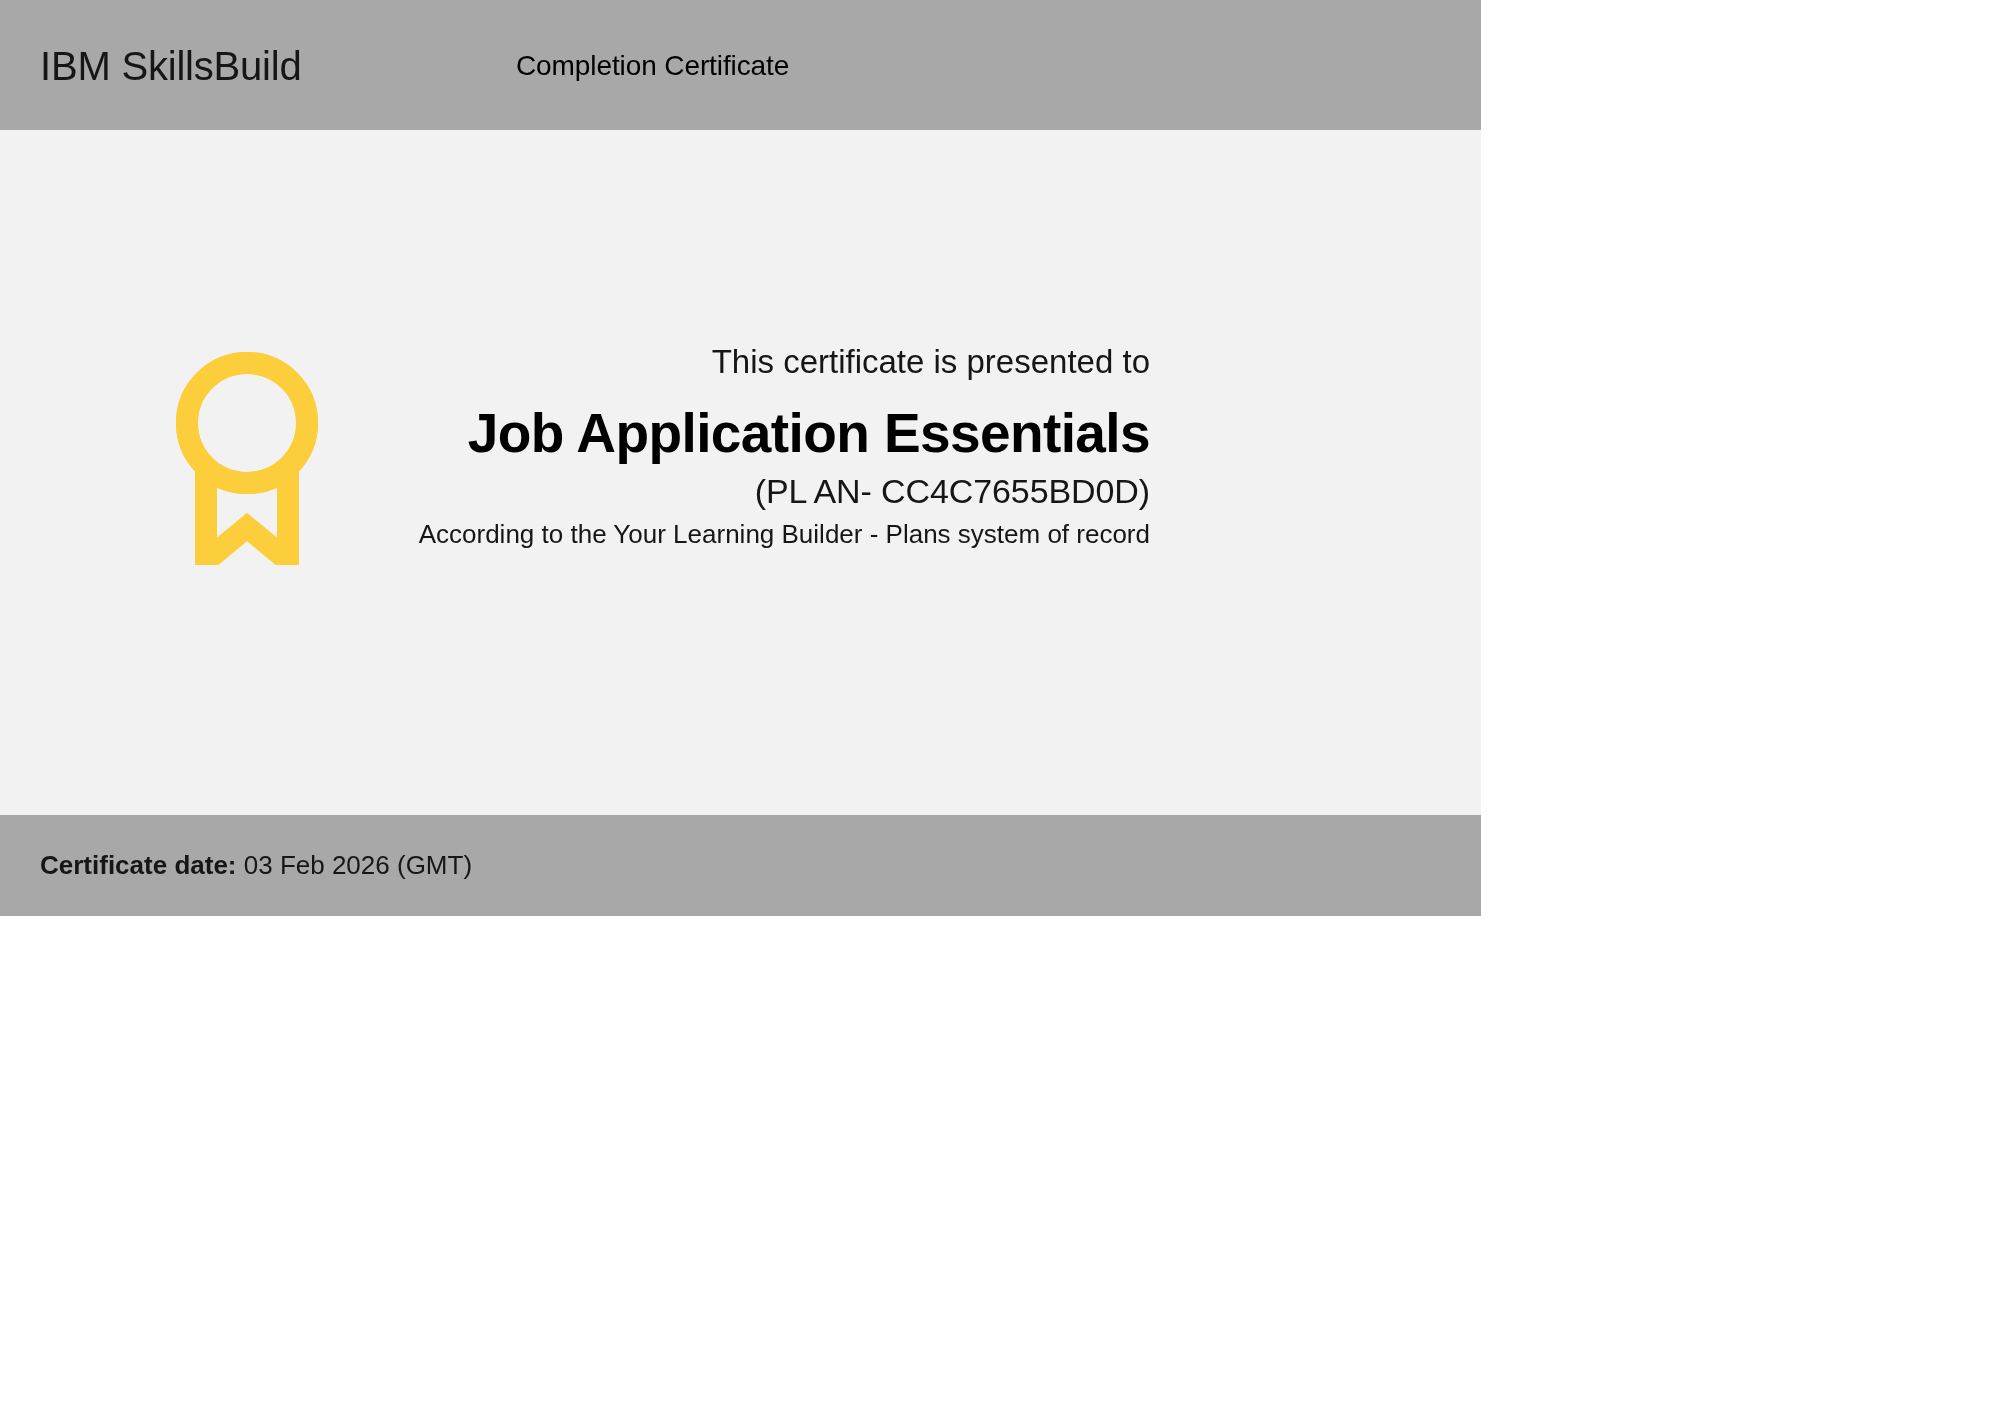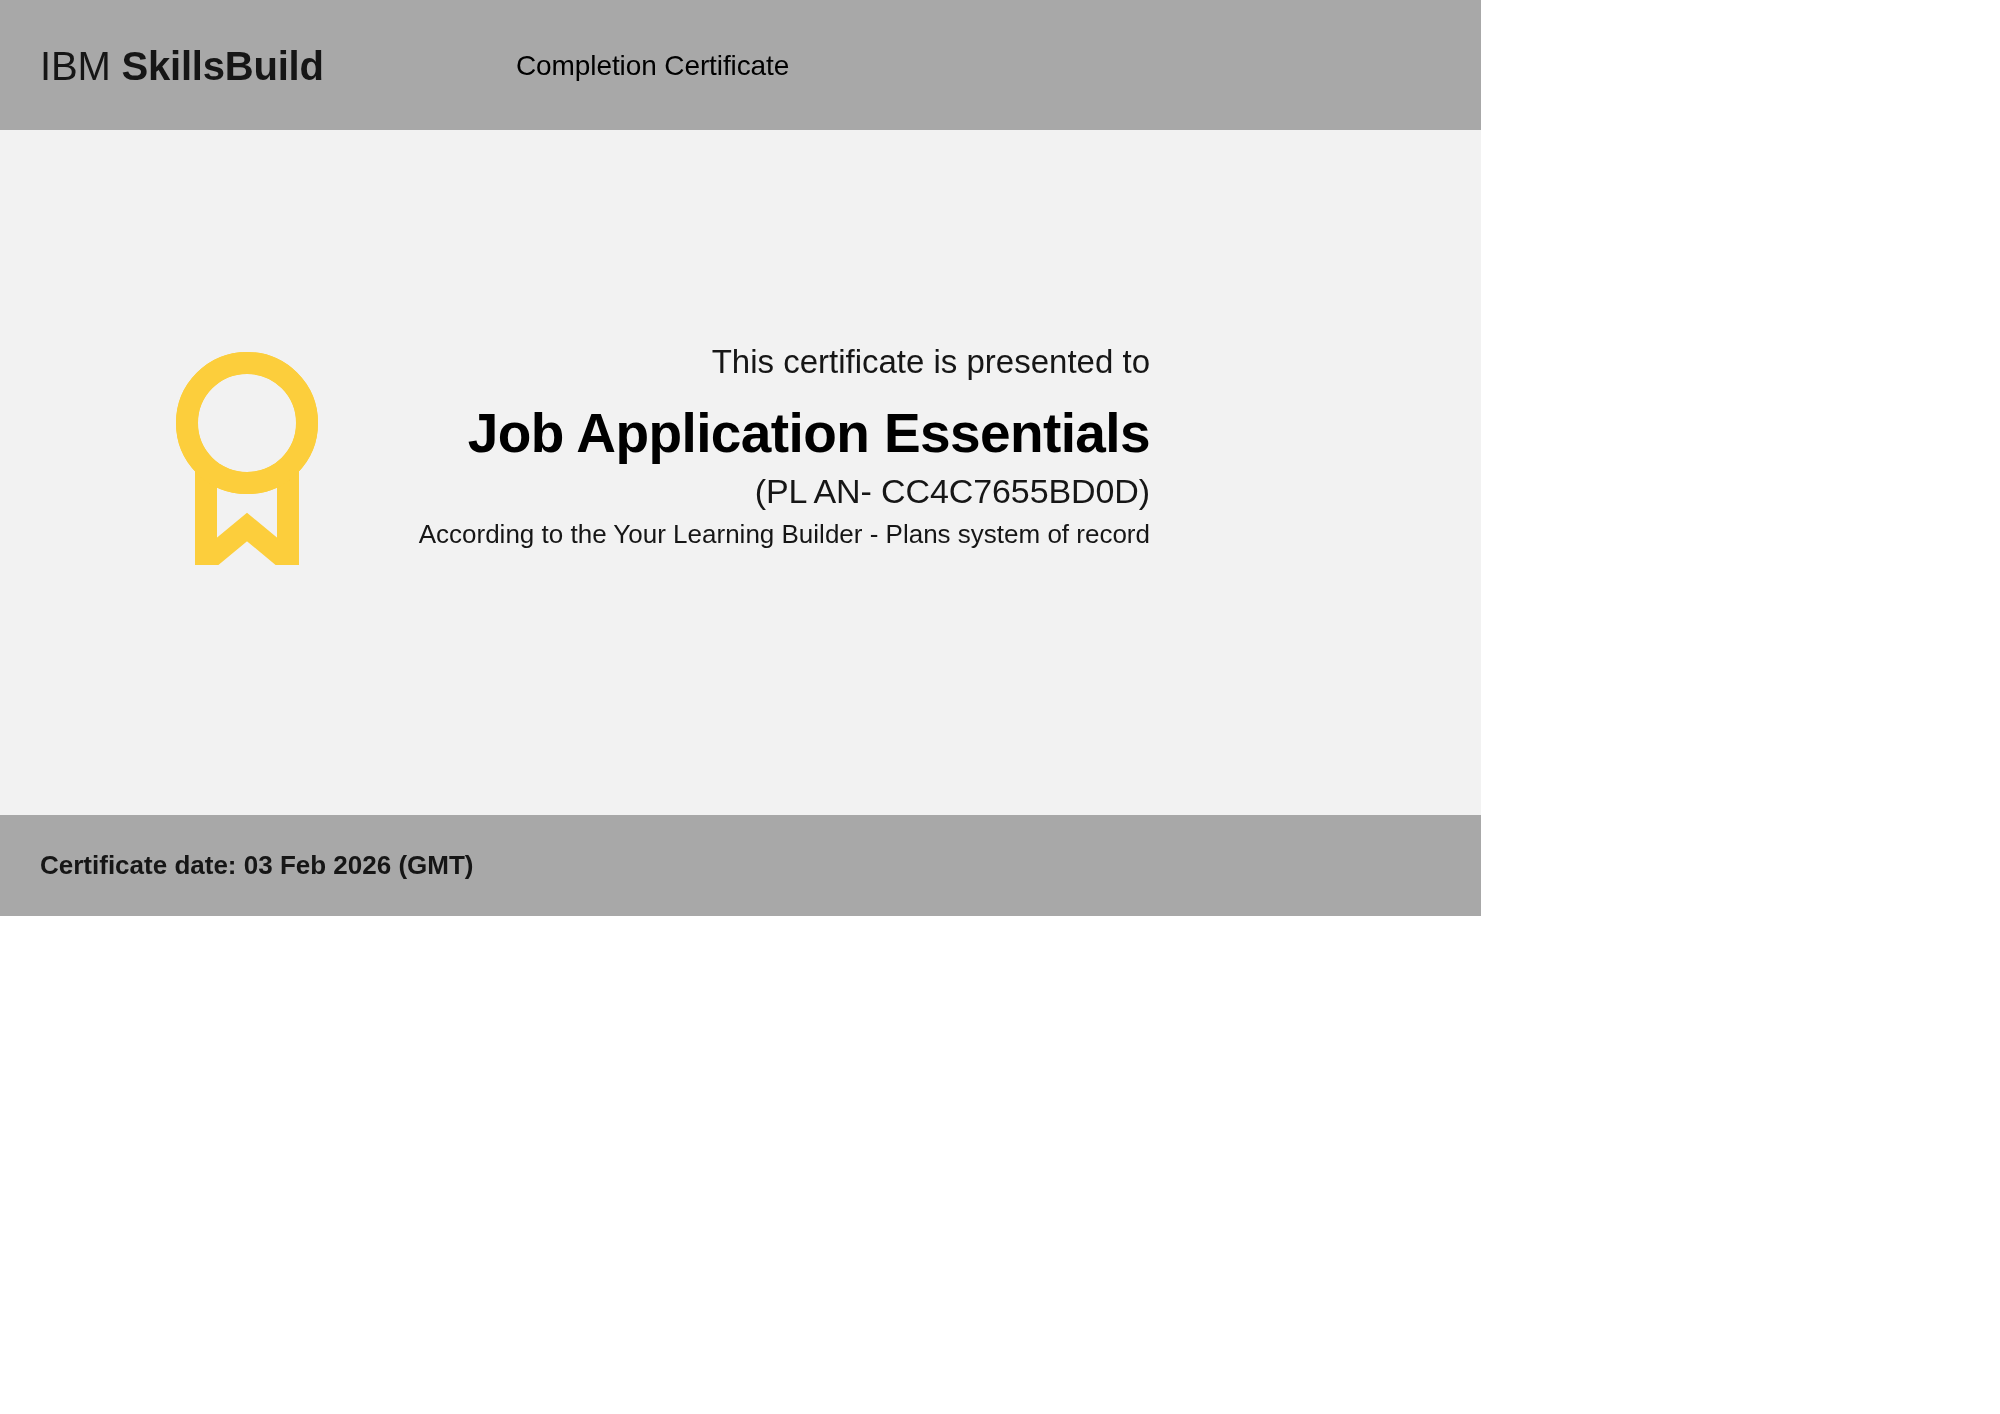--- a/index.html
+++ b/index.html
@@ -41,21 +41,21 @@
     font-size: 40px;
     line-height: 46px;
     color: #161616;
     white-space: nowrap;
     letter-spacing: -0.2px;
   }
   .brand .brand-ibm {
     font-weight: 400;
   }
   .brand .brand-skillsbuild {
-    font-weight: 700;
+    font-weight: 400;
   }
   .header-title {
     position: absolute;
     left: 516px;
     top: 42px;
     font-size: 28px;
     line-height: 48px;
     font-weight: 400;
     color: #000000;
     white-space: nowrap;
@@ -144,21 +144,21 @@
     top: 33px;
     font-size: 26px;
     line-height: 34px;
     color: #161616;
     white-space: nowrap;
   }
   .footer-date .footer-label {
     font-weight: 700;
   }
   .footer-date .footer-value {
-    font-weight: 700;
+    font-weight: 400;
   }
 </style>
 </head>
 <body>
 
 <div class="certificate">
 
   <div class="cert-header">
     <div class="brand">
       <span class="brand-ibm">IBM</span><span>&nbsp;</span><span class="brand-skillsbuild">SkillsBuild</span>

